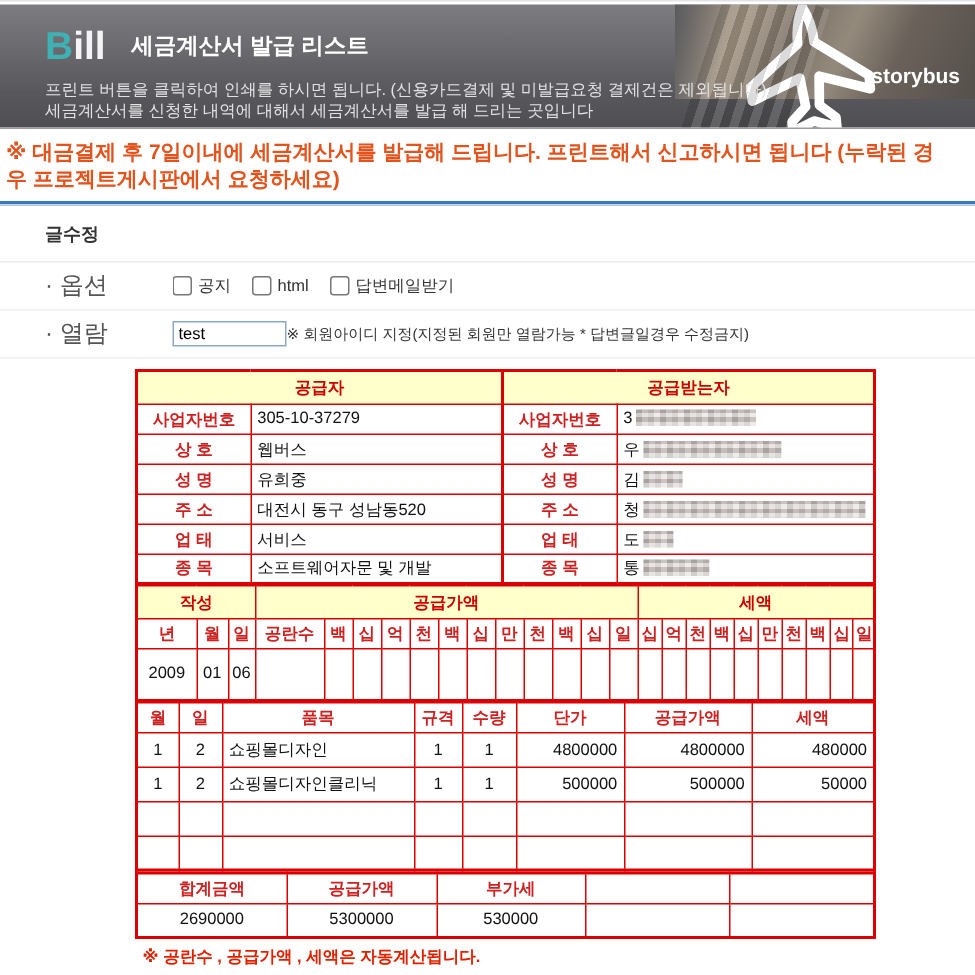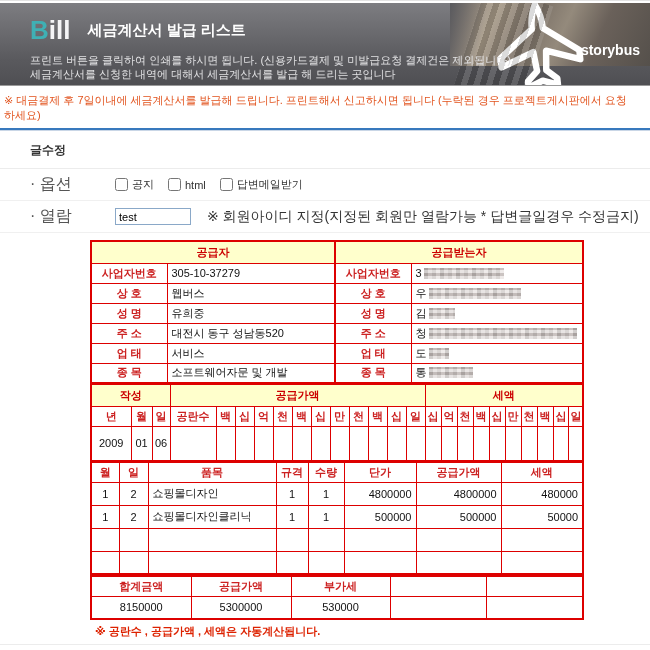--- a/index.html
+++ b/index.html
@@ -17,34 +17,34 @@
       background:repeating-linear-gradient(90deg, rgba(0,0,0,.14) 0 6px, rgba(255,255,255,.10) 6px 12px); }
   .plane { position:absolute; top:-6px; right:65px; width:92px; height:96px; transform:rotate(-6deg); }
   .brand { position:absolute; right:10px; bottom:8px; color:#fff; font-weight:bold; font-size:14px; letter-spacing:0; }
   .logo-row { position:relative; padding:12px 0 0 30px; }
   .logo-b { color:#3fb0b4; font-size:26px; font-weight:bold; font-family:"Liberation Sans",sans-serif; }
   .logo-ill { color:#f4f4f6; font-size:26px; font-weight:bold; }
   .banner-title { color:#fff; font-size:15px; font-weight:bold; margin-left:14px; vertical-align:4px; }
   .banner-desc { padding:7px 0 0 30px; color:#e2e2e4; line-height:14px; font-size:11px; position:relative; }
 
   
-  .notice { margin:7px 16px 0 4px; color:#e2531d; font-weight:normal; font-size:11px; }
+  .notice { margin:7px 16px 0 4px; color:#e2531d; font-weight:bold; font-size:14px; }
   .blueline { margin-top:5px; height:3px; background:#3879bd; border-bottom:1px solid #c9d6e6; }
 
   .section-title { margin:11px 0 0 30px; font-size:12px; font-weight:bold; color:#333; }
   .sec-divider { margin-top:9px; border-top:1px solid #ececec; }
 
   
   .frow { display:flex; align-items:center; padding:5px 0 5px 30px; min-height:25px; border-bottom:1px solid #f0f0f0; }
   .flabel { width:85px; color:#555; font-size:16px; }
   .cbgroup { display:flex; align-items:center; gap:4px; }
   .cbgroup label { margin-right:10px; color:#333; }
   input[type=checkbox] { width:13px; height:13px; margin:0; }
   .txt { width:76px; height:17px; border:1px solid #8aa8c8; font-size:11px; padding:0 3px; font-family:"Liberation Sans",sans-serif; }
-  .note { margin-left:16px; color:#333; font-size:14px; }
+  .note { margin-left:0; color:#333; font-size:10px; }
 
   
   .invoice-wrap { margin:7px 0 0 90px; width:492px; }
   table.inv { border-collapse:collapse; table-layout:fixed; width:492px; border:2px solid #dd0000; font-size:11px; }
   table.inv td { border:1px solid #dd0000; height:20px; overflow:hidden; white-space:nowrap; padding:0 2px; }
   .yhead { background:#ffffcc; color:#cc0000; font-weight:bold; text-align:center; height:22px !important; }
   .rlab { color:#cc2222; font-weight:bold; text-align:center; }
   .val { color:#111; text-align:left; padding-left:4px !important; }
   .mid { border-left:2px solid #dd0000 !important; }
   .cnum { text-align:center; color:#111; }
@@ -326,21 +326,21 @@
       </colgroup>
     <tbody>
         <tr>
       <td class="rlab">합계금액</td>
       <td class="rlab">공급가액</td>
       <td class="rlab">부가세</td>
       <td></td>
       <td></td>
     </tr>
     <tr style="height:23px">
-      <td class="cnum">8150000</td>
+      <td class="cnum">2690000</td>
       <td class="cnum">5300000</td>
       <td class="cnum">530000</td>
       <td></td>
       <td></td>
     </tr>
   </tbody>
     </table>
 </div>
 
 <div class="auto-note">※ 공란수 , 공급가액 , 세액은 자동계산됩니다.</div>

